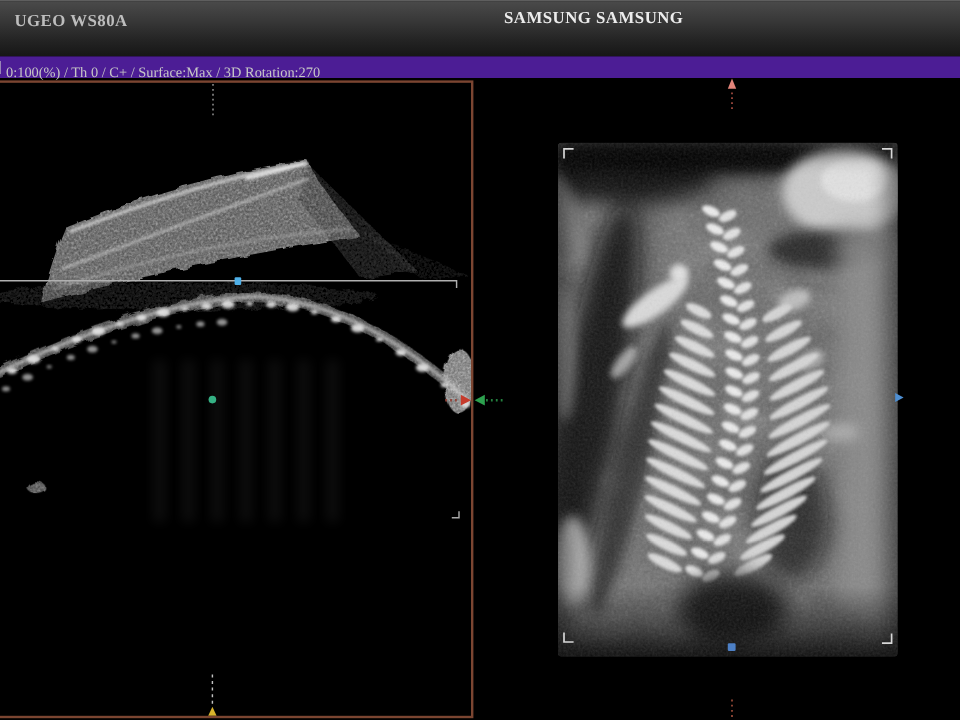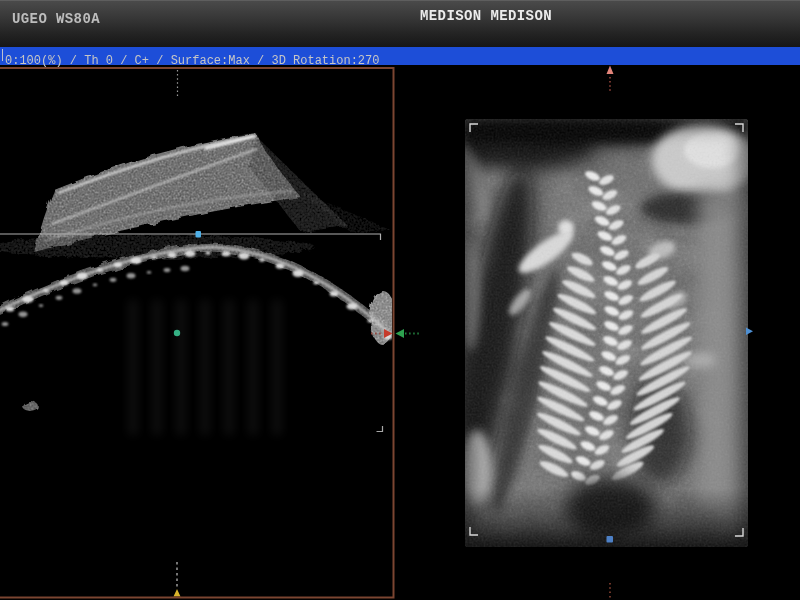--- a/index.html
+++ b/index.html
@@ -1,29 +1,29 @@
 <!DOCTYPE html>
 <html><head>
 <meta charset="utf-8">
 <style>
   html,body{margin:0;padding:0;background:#000;}
   .screen{position:relative;width:800px;height:600px;background:#000;overflow:hidden;
-          font-family:Liberation Mono, monospace;}
+          font-family:Liberation Serif, serif;}
   
   .hdr{position:absolute;left:0;top:0;width:800px;height:47px;
        background:linear-gradient(#4a4a4a 0%,#383838 35%,#242424 70%,#161616 100%);
        border-top:1px solid #5e5e5e;box-sizing:border-box;}
   .hdr .model{position:absolute;left:12px;top:10px;font-size:14px;font-weight:bold;
               color:#bdbdbd;letter-spacing:.4px;}
   .hdr .brand{position:absolute;left:420px;top:7px;font-size:14px;font-weight:bold;
               color:#ececec;letter-spacing:.4px;}
   .hdr .clock{position:absolute;right:17px;top:25px;font-size:17px;font-weight:bold;
               color:#f0f0f0;letter-spacing:.3px;}
   
-  .statusbar{position:absolute;left:0;top:47px;width:800px;height:18px;background:#1d4ed8;
+  .statusbar{position:absolute;left:0;top:47px;width:800px;height:18px;background:#4c1d95;
              color:#c6c6c6;font-size:12px;line-height:17px;white-space:nowrap;}
   .statusbar .pfx{display:inline-block;width:4px;margin-left:-1px;overflow:hidden;color:#d0d0d0;}
   .statusbar .txt{margin-left:2px;}
   
   .display{position:absolute;left:0;top:0;width:800px;height:600px;}
   svg{display:block;}
 </style>
 </head>
 <body>
 
@@ -285,19 +285,19 @@
     <polygon points="606.5,74 613.5,74 610,65.5" fill="#e2847a"></polygon>
     <line x1="610" y1="77" x2="610" y2="92" stroke-width="1.6" stroke-dasharray="1.5 2.6" stroke="#93443a"></line>
     <rect x="606.5" y="536" width="6.5" height="6.5" rx="1" fill="#4d80c6"></rect>
     <polygon points="746,327.5 746,335 753,331.3" fill="#4e8fd2"></polygon>
     <line x1="610" y1="583" x2="610" y2="600" stroke-width="1.6" stroke-dasharray="1.5 2.8" stroke="#8a4434"></line>
   </svg>
   </div>
 
   <header class="hdr">
     <span class="model">UGEO WS80A</span>
-    <span class="brand">MEDISON MEDISON</span>
+    <span class="brand">SAMSUNG SAMSUNG</span>
   </header>
 
   <div class="statusbar">
     <span class="pfx">|</span><span class="txt">0:100(%) / Th 0 / C+ / Surface:Max / 3D Rotation:270</span>
   </div>
 </div>
 
 </body></html>

